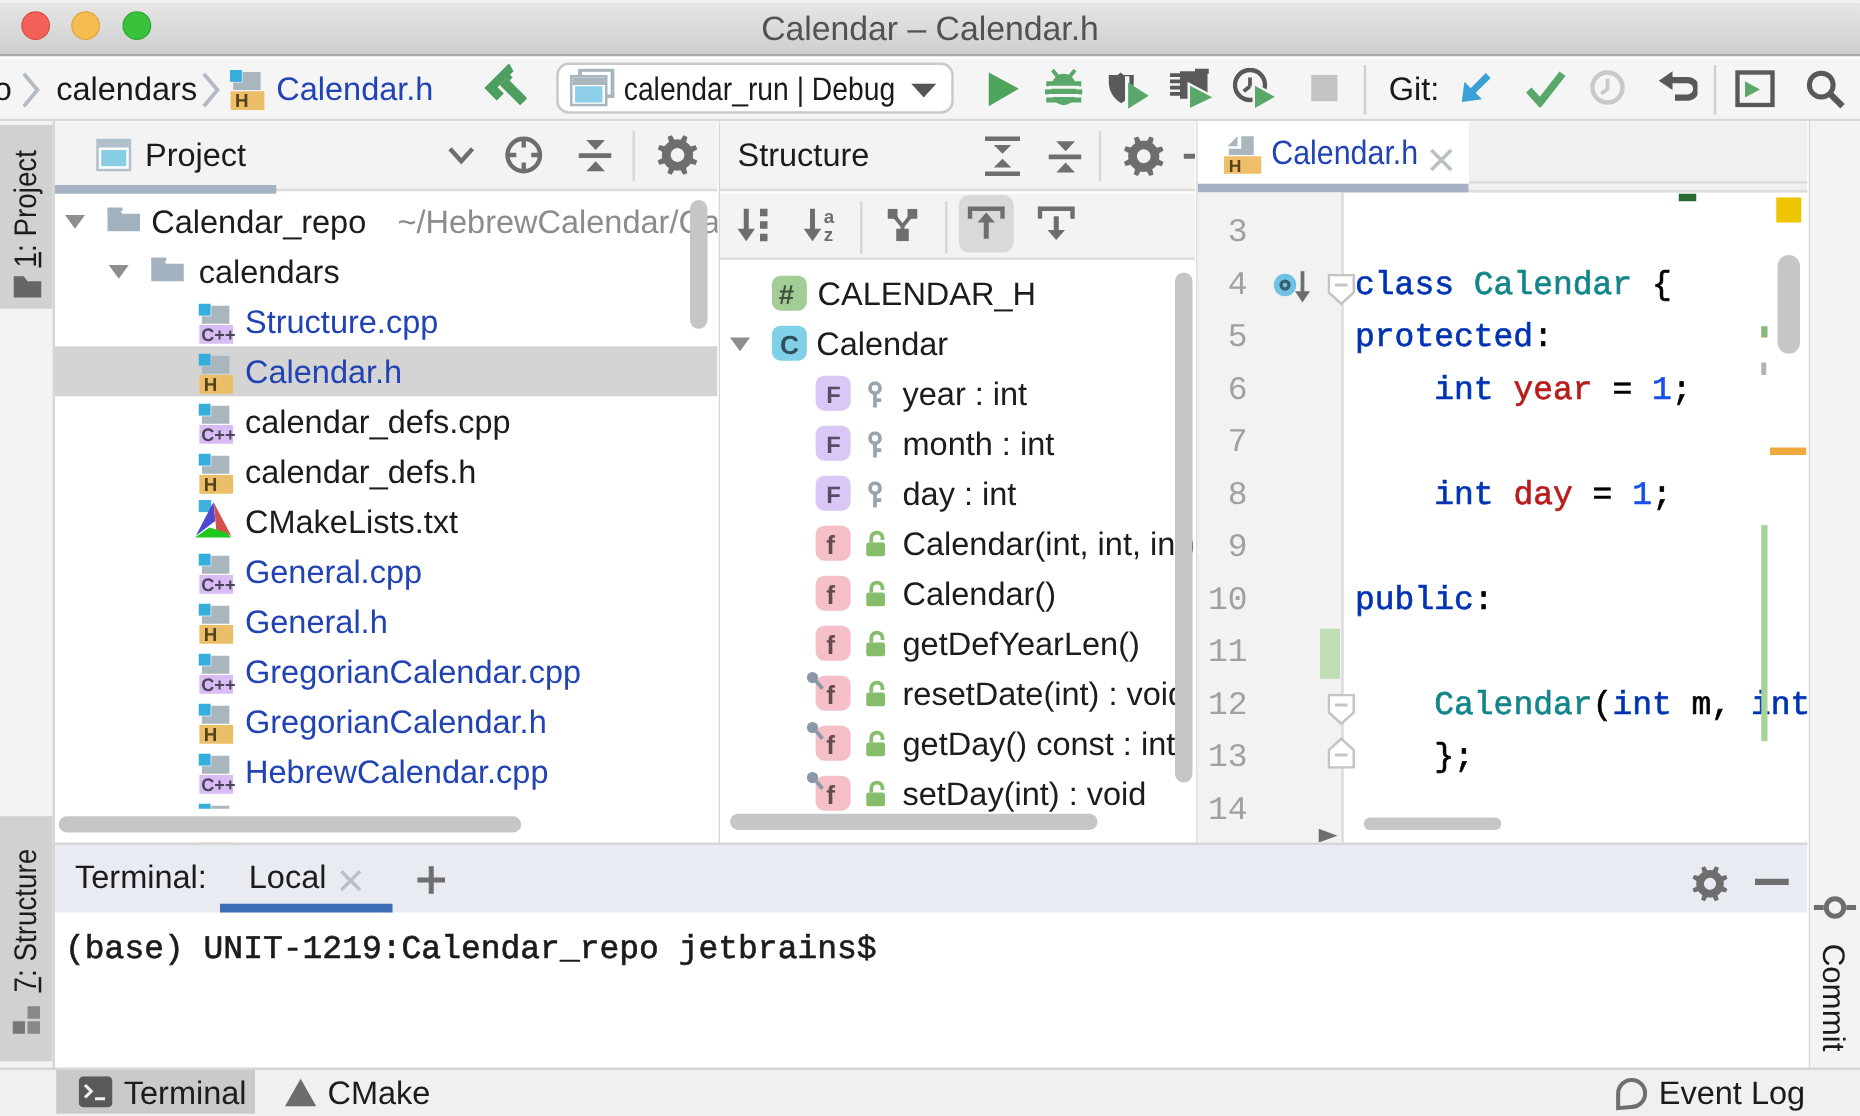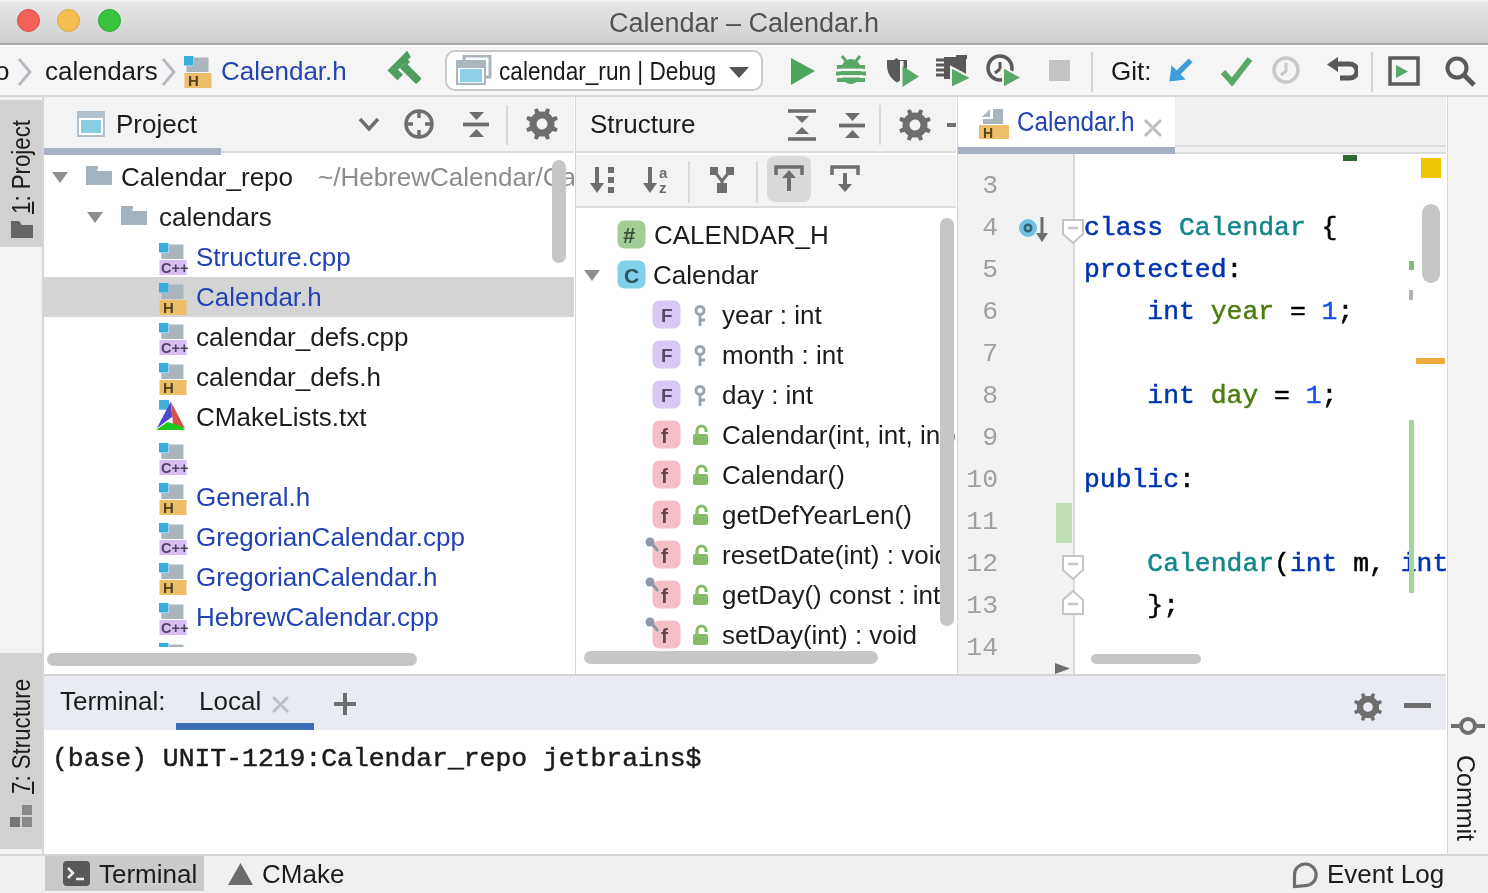--- a/index.html
+++ b/index.html
@@ -32,21 +32,21 @@
 
 .phead { position:absolute; left:0; top:0; width:100%; height:56px; background:#f3f3f3; font-size:26px; }
 
 .row { position:absolute; height:40px; line-height:40px; font-size:26px; white-space:nowrap; }
 .blue { color:#2243b4; }
 .gray { color:#8c8c8c; }
 
 .thumb { position:absolute; background:#c6c6c6; border-radius:8px; }
 
 .codeline { position:absolute; left:1084px; font-size:26.4px; line-height:42px; font-family:"Liberation Mono",monospace; white-space:pre; color:#000; -webkit-text-stroke:0.5px currentColor; }
-.kw { color:#0033b3; } .cls { color:#13858a; } .fld { color:#4d7c0f;text-align:right; } .num { color:#1750eb; }
+.kw { color:#0033b3; } .cls { color:#13858a; } .fld { color:#b91c1c;text-align:right; } .num { color:#1750eb; }
 .lnum { position:absolute; font-size:26.4px; line-height:42px; font-family:"Liberation Mono",monospace; color:#a0a0a0; text-align:right; width:40px; left:958px; }
 </style>
 </head>
 <body>
 
 <div class="abs" id="titlebar"></div>
 <div class="tl" style="left:17px; background:#f4605a; border:1px solid #dd4b43;"></div>
 <div class="tl" style="left:57px; background:#f6be50; border:1px solid #dfa63a;"></div>
 <div class="tl" style="left:98px; background:#39c23c; border:1px solid #2aa82e;"></div>
 <div id="title">Calendar – Calendar.h</div>
@@ -275,20 +275,21 @@
       <polygon points="19,4 33,30.5 21,26" fill="#d4504c"></polygon>
       <polygon points="4,32 33,32 29,28 15.5,24" fill="#1ec91e"></polygon>
     </svg>
 <div class="row" style="left:153px; top:300px;">CMakeLists.txt</div>
 <svg class="abs" style="left:115px; top:343px;" width="30" height="36">
       <rect x="1" y="3" width="9.5" height="9.5" fill="#35aedc"></rect>
       <path d="M11,4.5 h14.5 v14.5 h-22 v-6 h7.5 z" fill="#a9b6bd"></path>
       <rect x="1.5" y="20" width="27" height="15" fill="#d9bcf4"></rect>
       <text x="3" y="32.5" font-size="14.5" font-weight="bold" fill="#4a4458" font-family="Liberation Sans">C++</text>
     </svg>
+<div class="row blue" style="left:153px; top:340px;">General.cpp</div>
 <svg class="abs" style="left:115px; top:383px;" width="30" height="36">
       <rect x="1" y="3" width="9.5" height="9.5" fill="#35aedc"></rect>
       <path d="M11,4.5 h14.5 v14.5 h-22 v-6 h7.5 z" fill="#a9b6bd"></path>
       <rect x="1.5" y="20" width="27" height="15" fill="#ecbe68"></rect>
       <text x="5" y="32.5" font-size="15" font-weight="bold" fill="#54421f" font-family="Liberation Sans">H</text>
     </svg>
 <div class="row blue" style="left:153px; top:380px;">General.h</div>
 <svg class="abs" style="left:115px; top:423px;" width="30" height="36">
       <rect x="1" y="3" width="9.5" height="9.5" fill="#35aedc"></rect>
       <path d="M11,4.5 h14.5 v14.5 h-22 v-6 h7.5 z" fill="#a9b6bd"></path>

